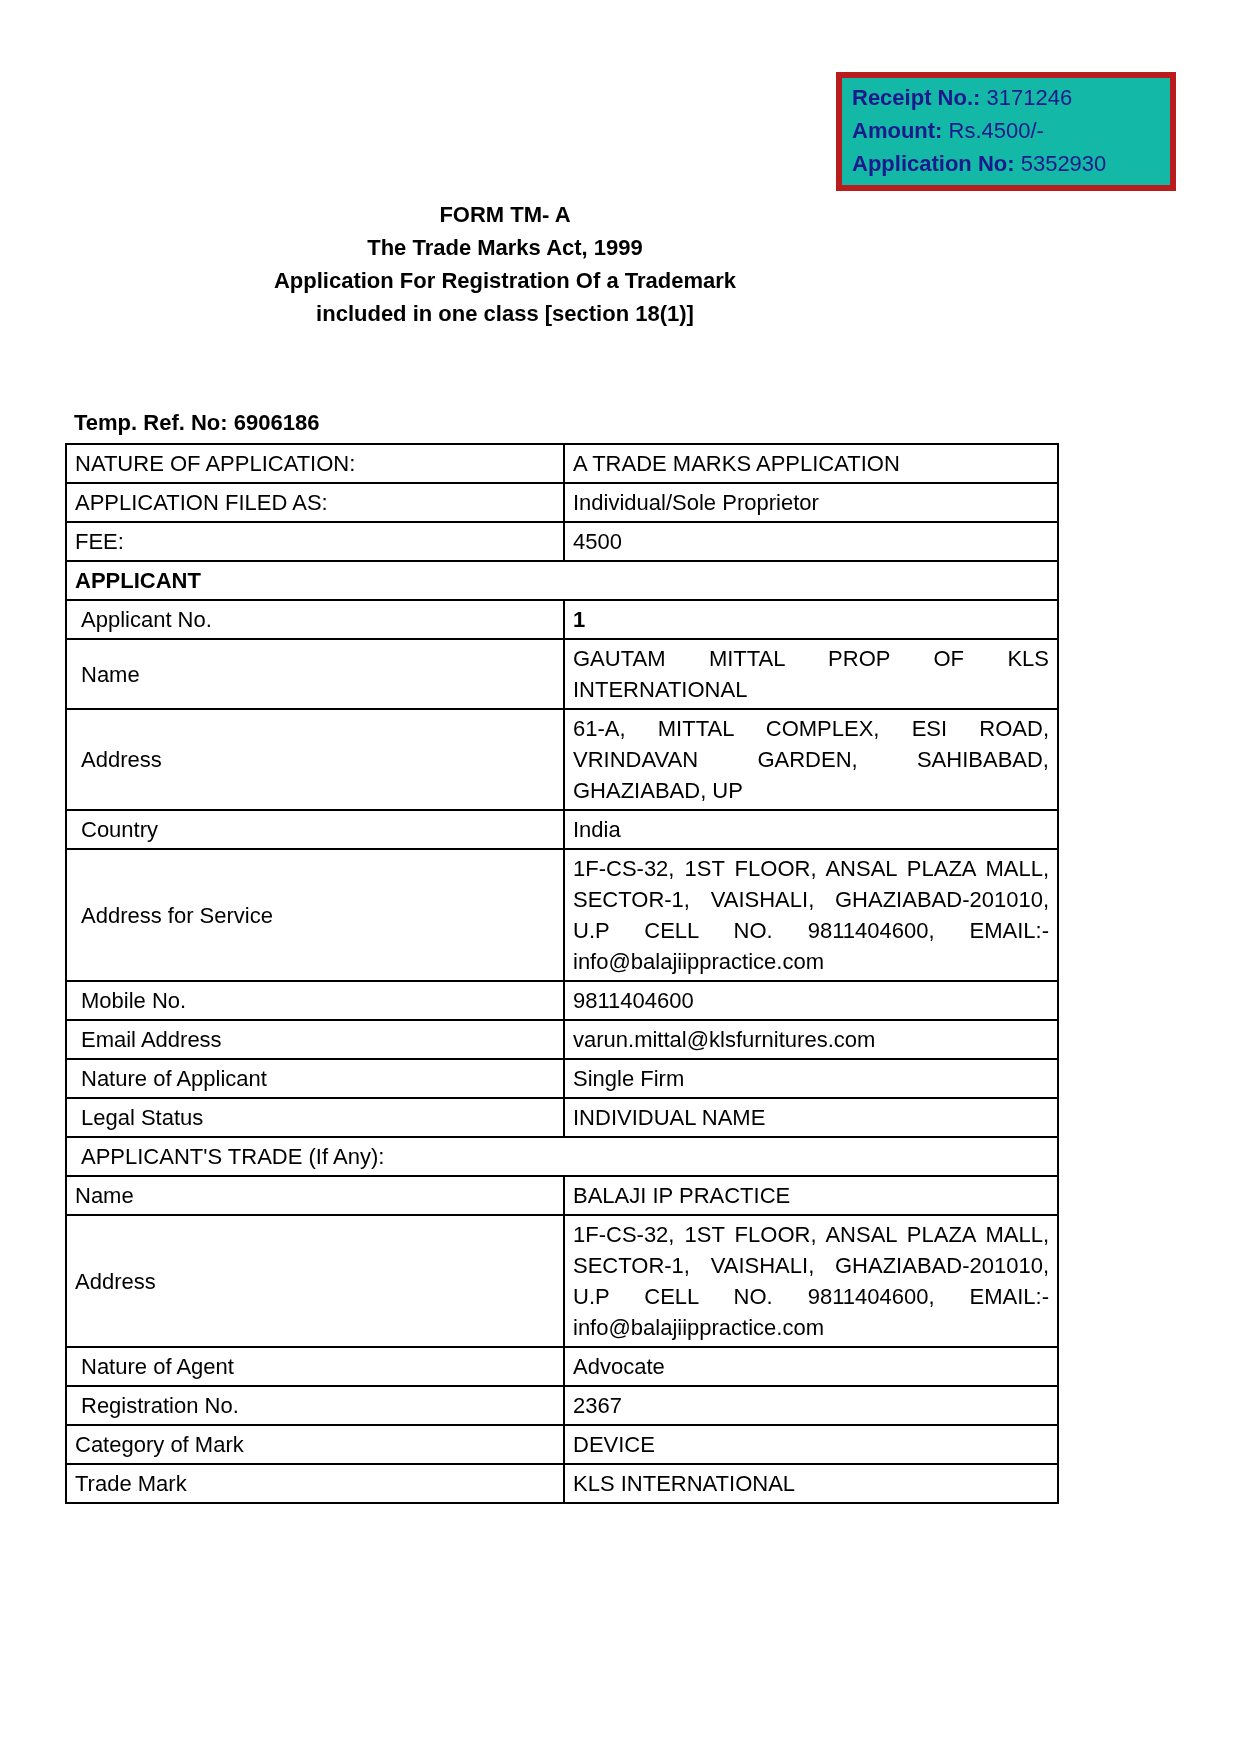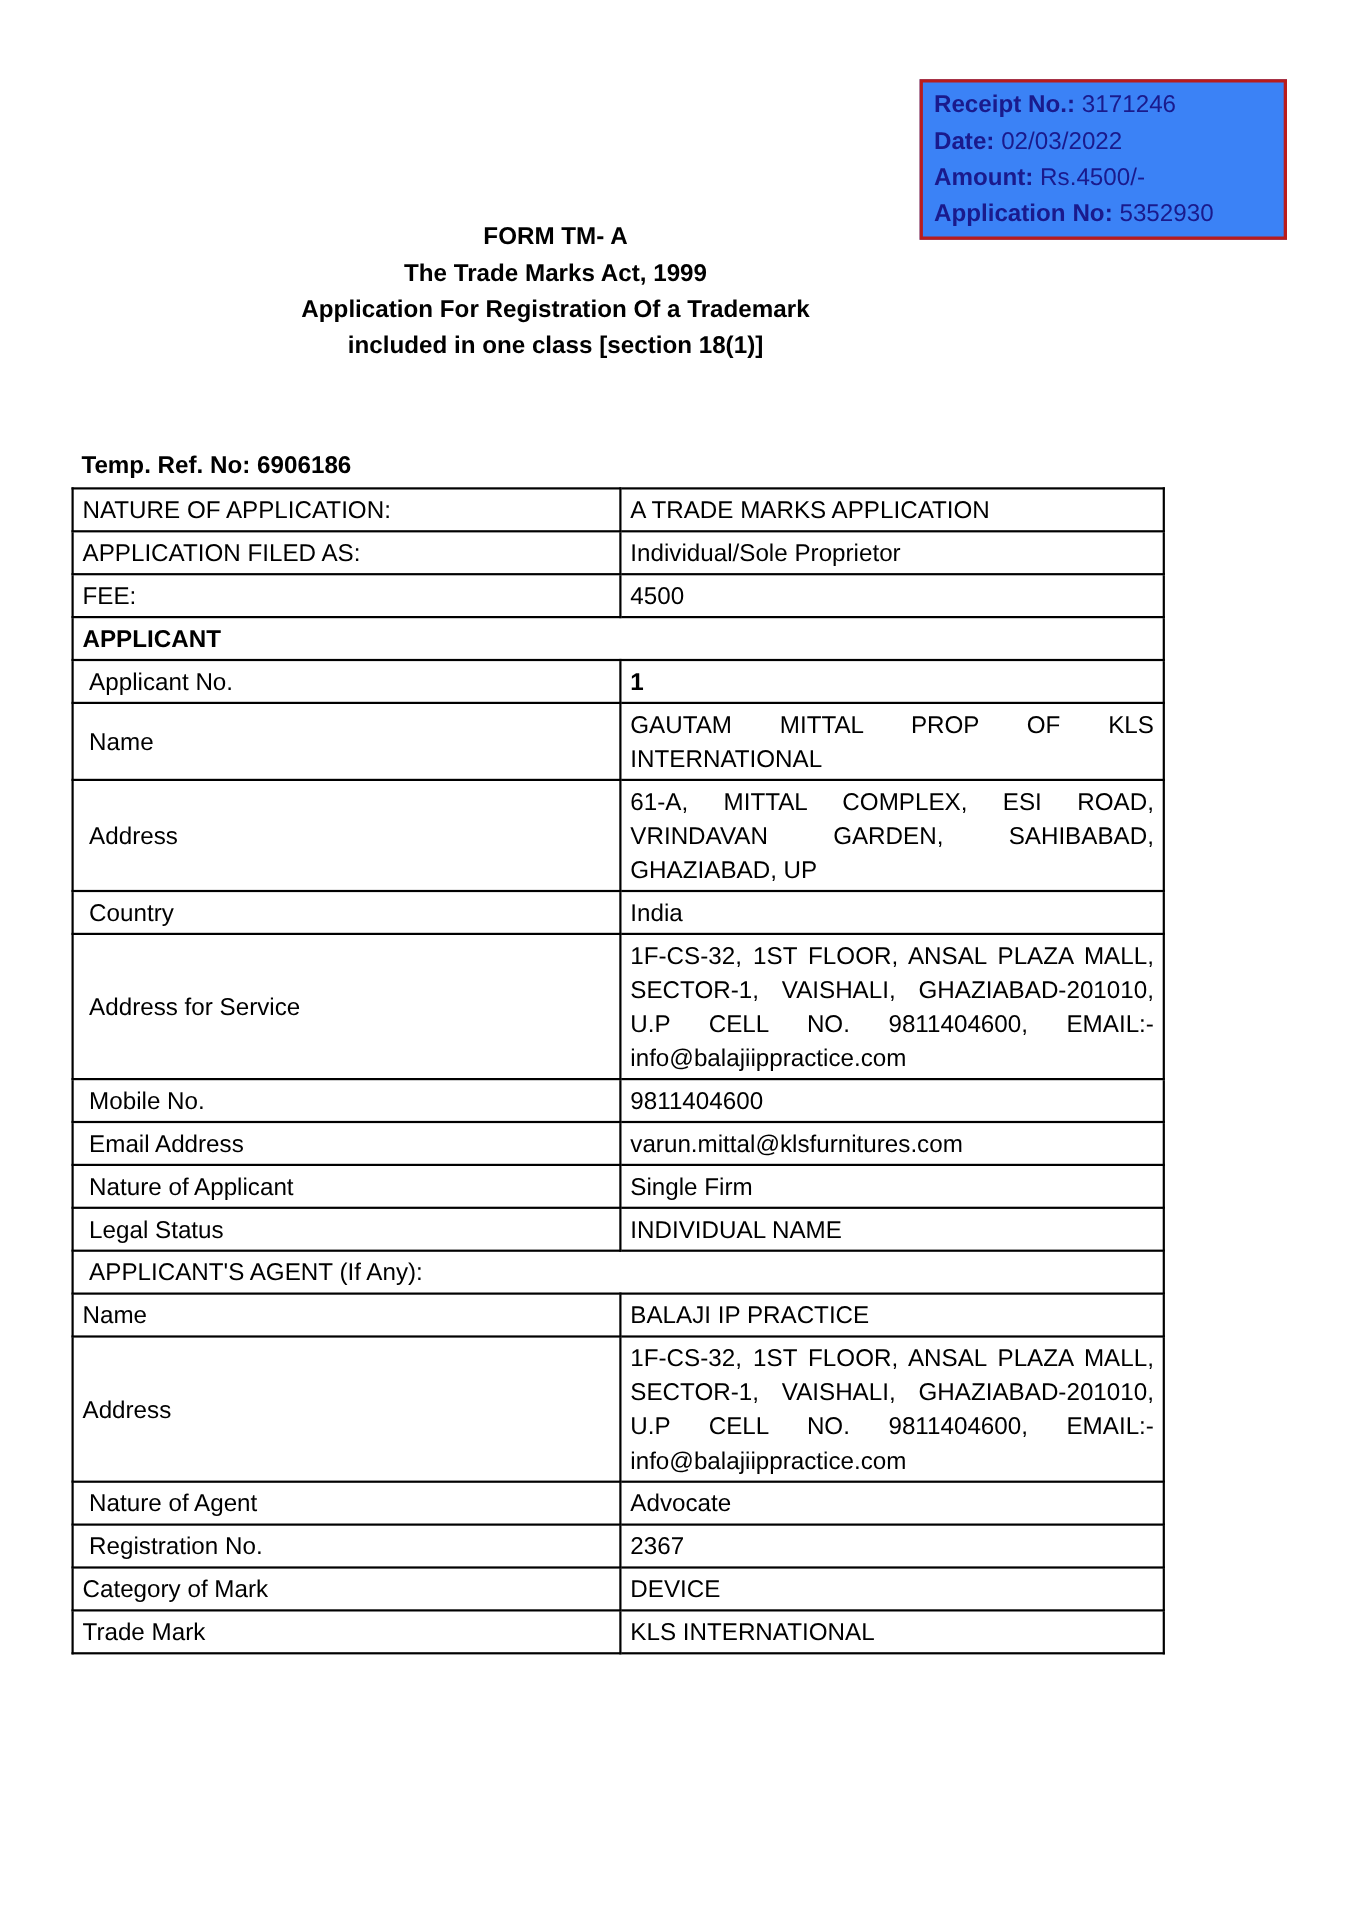--- a/index.html
+++ b/index.html
@@ -9,26 +9,26 @@
     color:#000000;
     font-family:"Liberation Sans", sans-serif;
     position:relative;
   }
 
   
   .receipt-box {
     position:absolute;
     left:836px; top:72px;
     width:308px;
-    border:3px solid #b91c1c;
+    border:6px solid #b91c1c;
     padding:3px 10px 5px 10px;
     font-size:22px;
     line-height:33px;
     color:#1a1a8c;
-    background:#3b82f6;
+    background:#14b8a6;
   }
   .receipt-line { white-space:nowrap; }
   .receipt-line .lbl { font-weight:bold; }
 
   .content { margin-left:65px; width:944px; }
 
   
   .titles {
     width:880px;
     padding-top:198px;
@@ -69,21 +69,20 @@
     text-align:justify;
     text-align-last:justify;
     -moz-text-align-last:justify;
   }
 </style>
 </head>
 <body>
 
 <div class="receipt-box">
   <div class="receipt-line"><span class="lbl">Receipt No.:</span> <span>3171246</span></div>
-  <div class="receipt-line"><span class="lbl">Date:</span> <span>02/03/2022</span></div>
   <div class="receipt-line"><span class="lbl">Amount:</span> <span>Rs.4500/-</span></div>
   <div class="receipt-line"><span class="lbl">Application No:</span> <span>5352930</span></div>
 </div>
 
 <div class="content">
 
   <div class="titles">
     <div>FORM TM- A</div>
     <div>The Trade Marks Act, 1999</div>
     <div>Application For Registration Of a Trademark</div>
@@ -149,21 +148,21 @@
       <tr>
           <td class="indent">Nature of Applicant</td>
           <td>Single Firm</td>
         </tr>
       <tr>
           <td class="indent">Legal Status</td>
           <td>INDIVIDUAL NAME</td>
         </tr>
 
       <tr>
-          <td colspan="2" class="indent">APPLICANT'S AGENT (If Any):</td>
+          <td colspan="2" class="indent">APPLICANT'S TRADE (If Any):</td>
         </tr>
 
       <tr>
           <td>Name</td>
           <td>BALAJI IP PRACTICE</td>
         </tr>
       <tr>
           <td>Address</td>
           <td class="justify-all">1F-CS-32, 1ST FLOOR, ANSAL PLAZA MALL, SECTOR-1, VAISHALI, GHAZIABAD-201010, U.P CELL NO. 9811404600, EMAIL:- info@balajiippractice.com</td>
         </tr>

